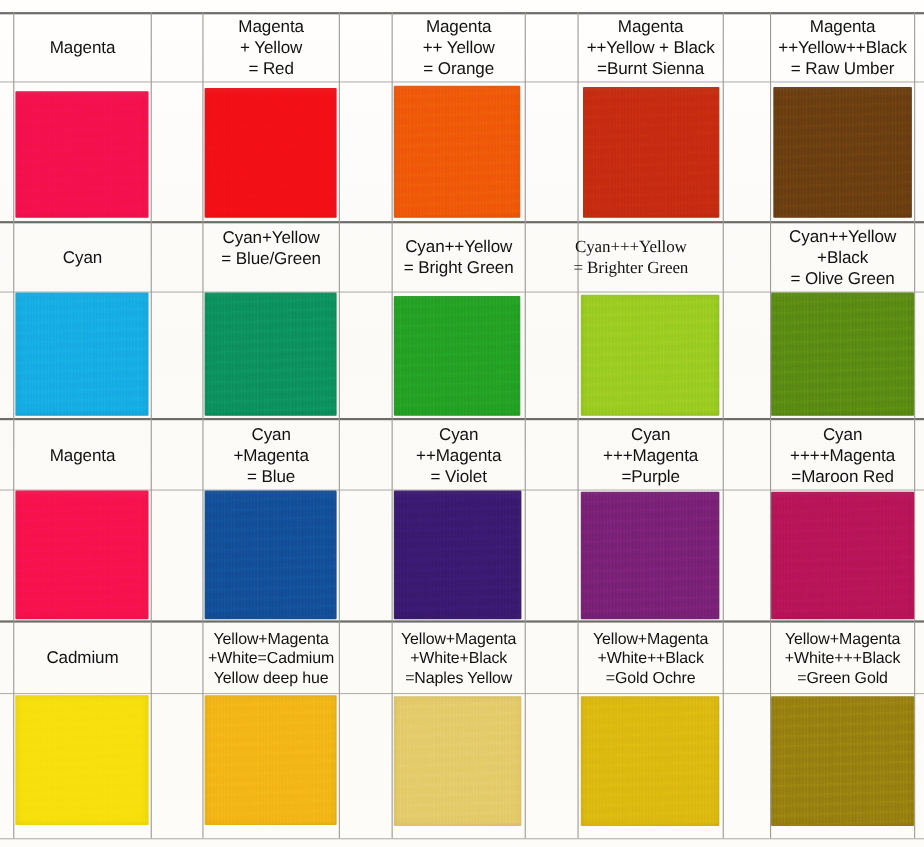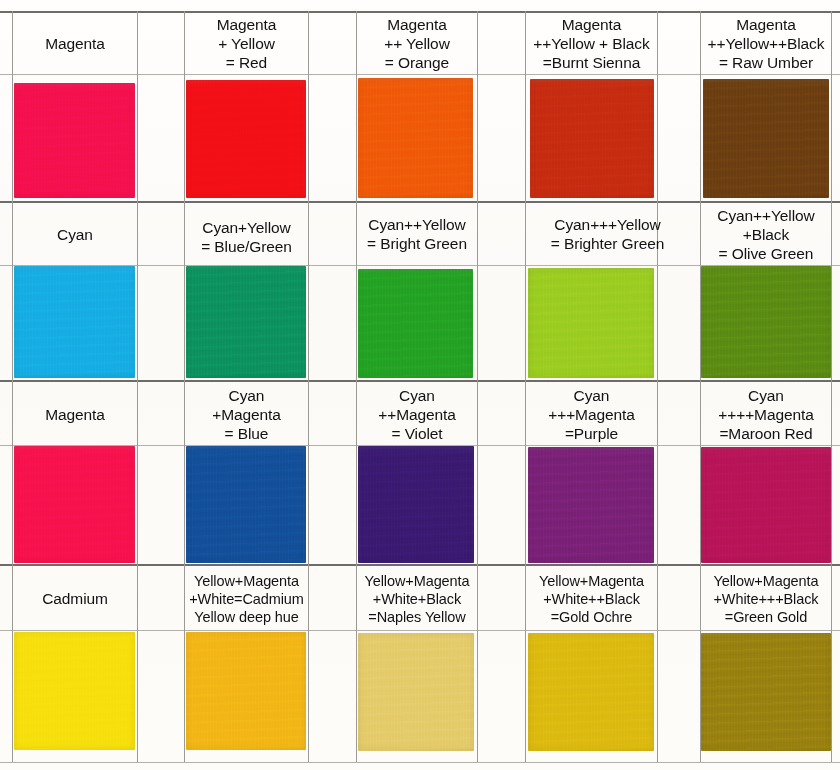--- a/index.html
+++ b/index.html
@@ -147,25 +147,25 @@
 
     <div class="swatch" style="left:14px;top:83px;width:121px;height:115px;background:#f5104e;"></div>
     <div class="swatch" style="left:186px;top:80px;width:120px;height:118px;background:#f40f16;"></div>
     <div class="swatch" style="left:358px;top:78px;width:115px;height:120px;background:#f05a09;"></div>
     <div class="swatch" style="left:530px;top:79px;width:124px;height:119px;background:#c72c10;"></div>
     <div class="swatch" style="left:703px;top:79px;width:126px;height:119px;background:#6d3f11;"></div>
   </div>
 
   <div class="row">
     <div class="cell-label" style="left:13px;top:203px;width:124px;height:62px;">Cyan</div>
-    <div class="cell-label" style="left:185px;top:208px;width:123px;height:58px;">Cyan+Yellow
+    <div class="cell-label" style="left:185px;top:197px;width:123px;height:58px;">Cyan+Yellow
 = Blue/Green</div>
     <div class="cell-label" style="left:357px;top:203px;width:120px;height:62px;">Cyan++Yellow
 = Bright Green</div>
-    <div class="cell-label" style="left:542px;top:203px;width:131px;height:62px;">Cyan+++Yellow
+    <div class="cell-label" style="left:508px;top:203px;width:131px;height:62px;font-family:Liberation Serif, serif;">Cyan+++Yellow
 = Brighter Green</div>
     <div class="cell-label" style="left:701px;top:203px;width:130px;height:62px;">Cyan++Yellow
 +Black
 = Olive Green</div>
 
     <div class="swatch" style="left:14px;top:266px;width:121px;height:112px;background:#16aee4;"></div>
     <div class="swatch" style="left:186px;top:266px;width:120px;height:112px;background:#0c9360;"></div>
     <div class="swatch" style="left:358px;top:269px;width:115px;height:109px;background:#24a324;"></div>
     <div class="swatch" style="left:528px;top:268px;width:126px;height:110px;background:#9ccd21;"></div>
     <div class="swatch" style="left:701px;top:266px;width:130px;height:112px;background:#5c8d13;"></div>

